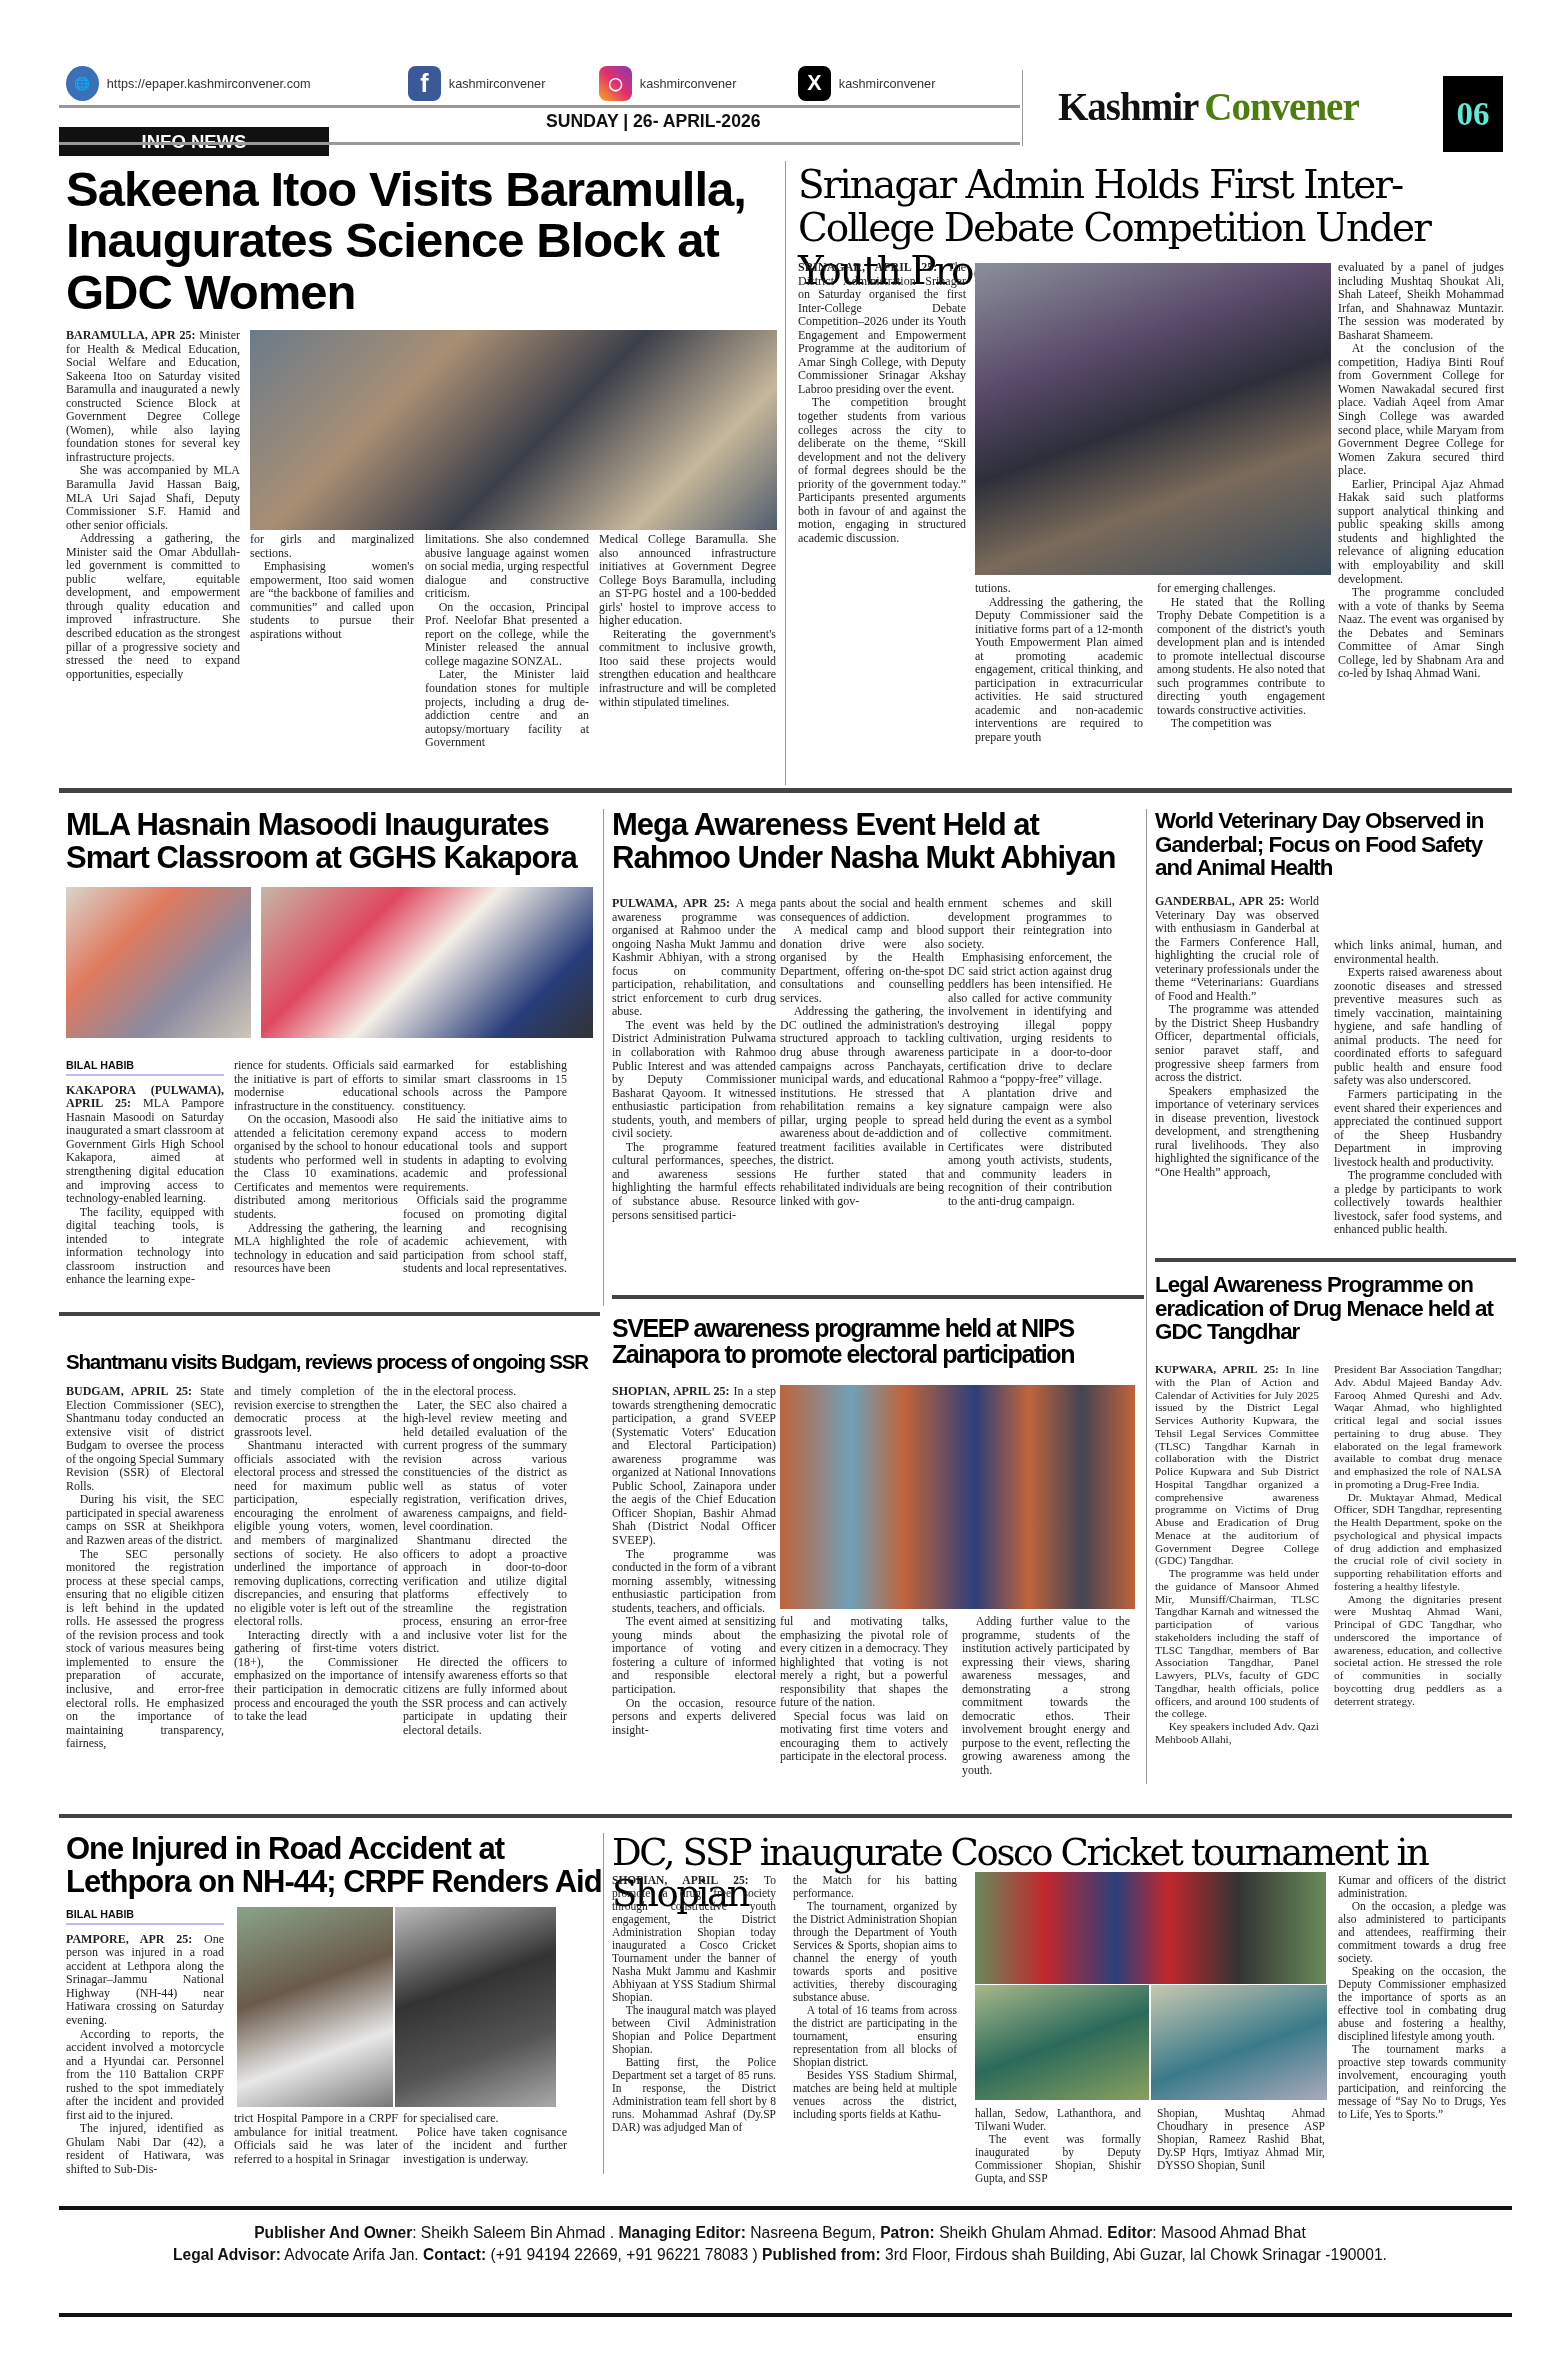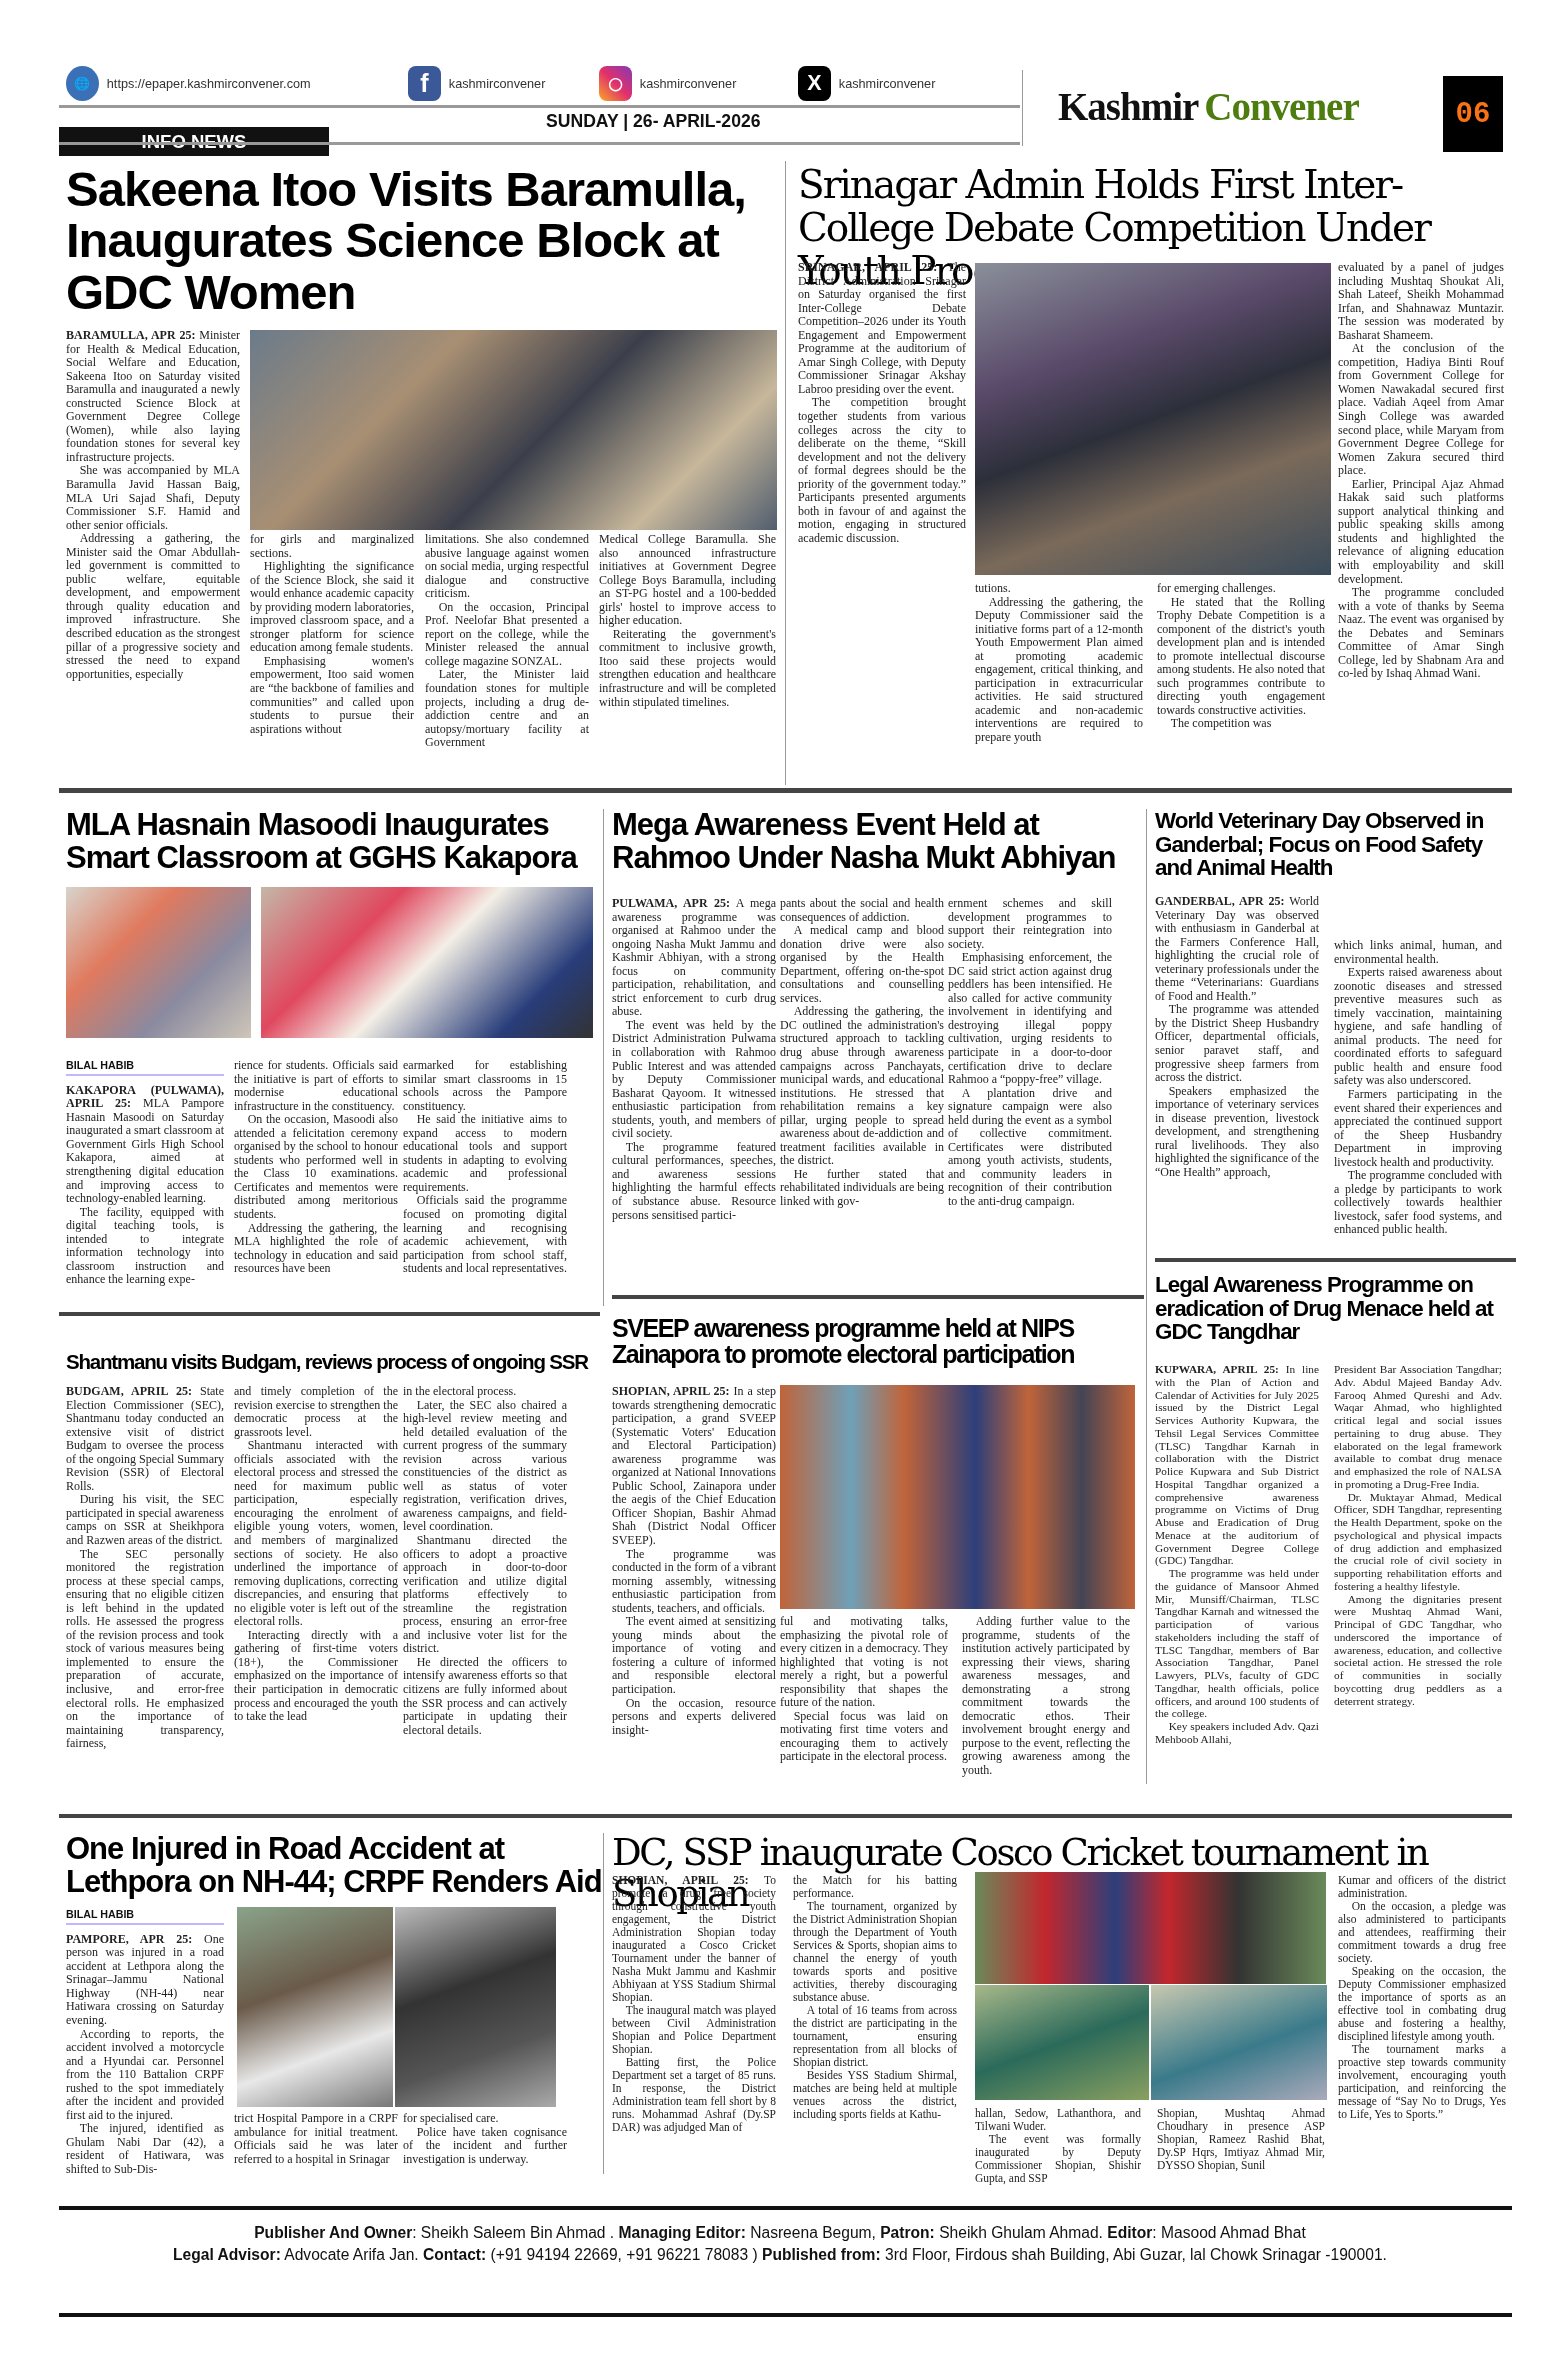--- a/index.html
+++ b/index.html
@@ -42,32 +42,31 @@
   <span>kashmirconvener</span>
 </div>
 <div class="rule" style="left:59px;top:105px;width:961px;height:2.9px;background:#999"></div>
 <div class="abs infobar" style="left:59px;top:127px;width:270px;height:29px">INFO NEWS</div>
 <div class="abs" style="left:546px;top:111px;font-family:'Liberation Sans',sans-serif;font-weight:bold;font-size:17.6px">SUNDAY | 26- APRIL-2026</div>
 <div class="rule" style="left:59px;top:142px;width:961px;height:2.9px;background:#999"></div>
 <div class="sep-v" style="left:1022px;top:70px;height:76px"></div>
 <div class="abs" style="left:1058px;top:84px;font-family:'Liberation Serif',serif;font-weight:bold;font-size:39px;letter-spacing:-1px">
   <span>Kashmir</span><span style="color:#4d7c0f;margin-left:5.9px">Convener</span>
 </div>
-<div class="abs" style="left:1443px;top:76px;width:60px;height:76px;background:#000;color:#f97316;font-family:Liberation Mono, monospace;font-weight:bold;font-size:29px;display:flex;align-items:center;justify-content:center">06</div>
+<div class="abs" style="left:1443px;top:76px;width:60px;height:76px;background:#000;color:#5eead4;font-family:Liberation Serif, serif;font-weight:bold;font-size:33px;display:flex;align-items:center;justify-content:center">06</div>
 
 <div class="abs h-sans" style="left:66px;top:164px;width:683px;font-size:49px">Sakeena Itoo Visits Baramulla, Inaugurates Science Block at GDC Women</div>
 <div class="abs body" style="left:66px;top:329px;width:174px">
   <p class="first"><span class="dl">BARAMULLA, APR 25:</span> <span>Minister for Health &amp; Medical Education, Social Welfare and Education, Sakeena Itoo on Saturday visited Baramulla and inaugurated a newly constructed Science Block at Government Degree College (Women), while also laying foundation stones for several key infrastructure projects.</span></p>
   <p>She was accompanied by MLA Baramulla Javid Hassan Baig, MLA Uri Sajad Shafi, Deputy Commissioner S.F. Hamid and other senior officials.</p>
   <p>Addressing a gathering, the Minister said the Omar Abdullah-led government is committed to public welfare, equitable development, and empowerment through quality education and improved infrastructure. She described education as the strongest pillar of a progressive society and stressed the need to expand opportunities, especially</p>
 </div>
 <div class="photo" style="left:250px;top:330px;width:527px;height:200px;background:linear-gradient(135deg,#6b7b8a 0%,#a88f73 30%,#3b3f4a 55%,#c7b79b 80%,#515e6e 100%)"></div>
 <div class="abs body" style="left:250px;top:533px;width:164px">
   <p class="first">for girls and marginalized sections.</p>
-  <p>Highlighting the significance of the Science Block, she said it would enhance academic capacity by providing modern laboratories, improved classroom space, and a stronger platform for science education among female students.</p>
   <p>Emphasising women's empowerment, Itoo said women are “the backbone of families and communities” and called upon students to pursue their aspirations without</p>
 </div>
 <div class="abs body" style="left:425px;top:533px;width:164px">
   <p class="first">limitations. She also condemned abusive language against women on social media, urging respectful dialogue and constructive criticism.</p>
   <p>On the occasion, Principal Prof. Neelofar Bhat presented a report on the college, while the Minister released the annual college magazine SONZAL.</p>
   <p>Later, the Minister laid foundation stones for multiple projects, including a drug de-addiction centre and an autopsy/mortuary facility at Government</p>
 </div>
 <div class="abs body" style="left:599px;top:533px;width:177px">
   <p class="first">Medical College Baramulla. She also announced infrastructure initiatives at Government Degree College Boys Baramulla, including an ST-PG hostel and a 100-bedded girls' hostel to improve access to higher education.</p>
   <p>Reiterating the government's commitment to inclusive growth, Itoo said these projects would strengthen education and healthcare infrastructure and will be completed within stipulated timelines.</p>

